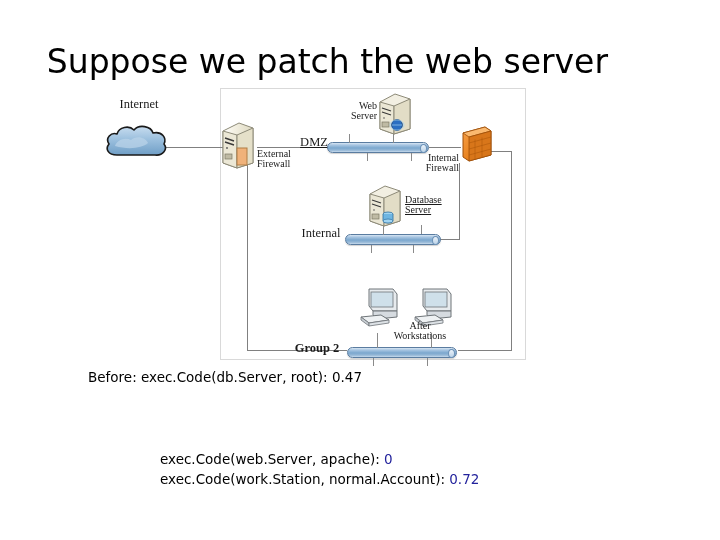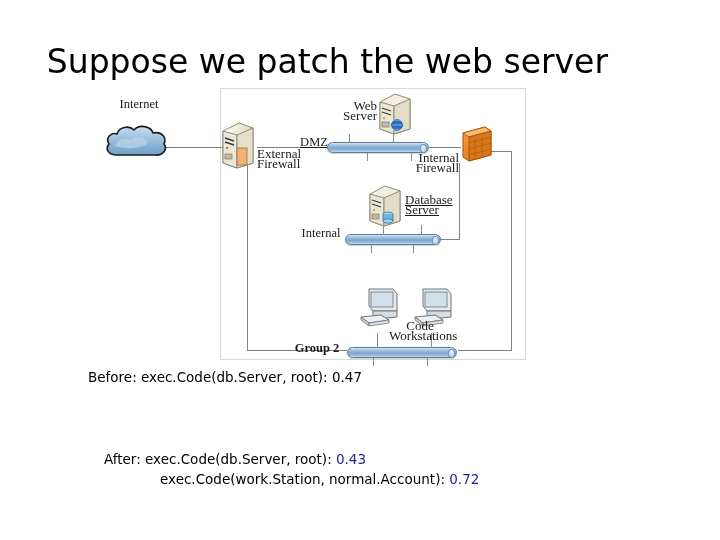--- a/index.html
+++ b/index.html
@@ -35,21 +35,21 @@
   #diagram {
     position: absolute;
     left: 220px; top: 88px;
     width: 306px; height: 272px;
     border: 1px solid #d9d9d9;
     background: transparent;
   }
   #diagram .lbl {
     position: absolute;
     font-family: "Liberation Serif", serif;
-    font-size: 13px;
+    font-size: 10px;
     line-height: 10px;
     color: #1a1a1a;
     text-align: center;
     white-space: nowrap;
   }
   #diagram .lbl.big {
     font-size: 12.5px;
     line-height: 14px;
   }
 
@@ -275,33 +275,32 @@
       <svg width="44" height="46" viewBox="0 0 44 46">
         <polygon points="10,4 34,4 38,9 38,26 14,26 10,21" fill="#e7ebee" stroke="#6e7478" stroke-width="1"></polygon>
         <rect x="12" y="7" width="22" height="15" fill="#cfe0ea" stroke="#6e7478" stroke-width="0.8"></rect>
         <polygon points="14,26 38,26 38,32 18,34 14,30" fill="#d6dbe0" stroke="#6e7478" stroke-width="1"></polygon>
         <polygon points="2,32 22,30 30,35 10,38" fill="#eef1f3" stroke="#6e7478" stroke-width="1"></polygon>
         <polygon points="2,32 2,35 10,41 10,38" fill="#c9cfd4" stroke="#6e7478" stroke-width="0.8"></polygon>
         <polygon points="10,38 30,35 30,38 10,41" fill="#dde2e6" stroke="#6e7478" stroke-width="0.8"></polygon>
       </svg>
     </div>
     <div class="lbl" style="left:168px; top:232px; width:62px;">
-      <span>Code</span><br>
+      <span>After</span><br>
       <span>Workstations</span>
     </div>
 
   </div>
 
   <div class="results" id="before-block">
     <span class="rline"><span>Before:</span>
       <span>exec.Code(db.Server, root):</span>
       <span>0.47</span></span>
   </div>
 
   <div class="results" id="after-block">
-    <span class="rline"><span>After:</span>
-      <span>exec.Code(db.Server, root):</span>
-      <span class="val-blue">0.43</span></span>
+    <span class="rline ind2"><span>exec.Code(web.Server, apache):</span>
+      <span class="val-blue">0</span></span>
     <span class="rline ind2"><span>exec.Code(work.Station, normal.Account):</span>
       <span class="val-blue">0.72</span></span>
   </div>
 
 </div>
 
 </body></html>

